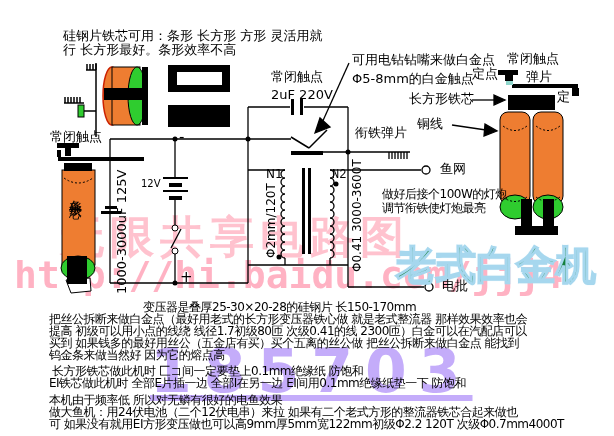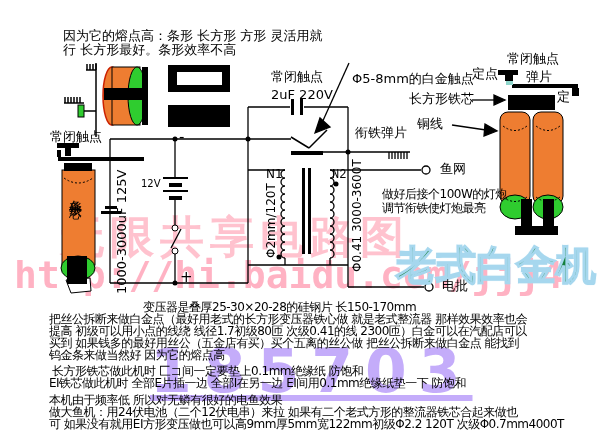--- a/index.html
+++ b/index.html
@@ -180,34 +180,35 @@
       <rect x="515" y="226" width="43" height="9" fill="#000"></rect>
       <rect x="508" y="95" width="47" height="15" fill="#000"></rect>
       <rect x="512" y="84" width="66" height="4" fill="#000"></rect>
       <rect x="572" y="88" width="7" height="8" fill="#000"></rect>
       <rect x="498" y="70" width="20" height="5" fill="#000"></rect>
       <rect x="505" y="75" width="8" height="6" fill="#000"></rect>
       <rect x="506" y="81" width="7" height="4" fill="#8fd6cc"></rect>
     </g>
   </svg>
 
-  <div class="t" style="left:63px;top:29px;">因为它的熔点高：条形 长方形 方形 灵活用就</div>
+  <div class="t" style="left:63px;top:29px;">硅钢片铁芯可用：条形 长方形 方形 灵活用就</div>
   <div class="t" style="left:63px;top:43px;">行 长方形最好。条形效率不高</div>
 
   <div class="t" style="left:50px;top:130px;">常闭触点</div>
   <div class="vcjk" style="left:66px;top:190px;">条形铁芯</div>
 
   <div class="t" style="left:141px;top:179px;font-size:10px;">12V</div>
   <div class="t" style="left:179px;top:130px;font-size:15px;">-</div>
   <div class="t" style="left:180px;top:270px;font-size:15px;">+</div>
   <div class="v" style="left:114px;top:168px;height:126px;font-size:13px;">1000-3000uF 125V</div>
 
   <div class="t" style="left:271px;top:70px;">常闭触点</div>
   <div class="t" style="left:271px;top:88px;">2uF 220V</div>
 
+  <div class="t" style="left:352px;top:53px;">可用电钻钻嘴来做白金点</div>
   <div class="t" style="left:352px;top:72px;">Φ5-8mm的白金触点</div>
   <div class="t" style="left:355px;top:126px;">衔铁弹片</div>
 
   <div class="t" style="left:266px;top:168px;font-size:12px;">N1</div>
   <div class="t" style="left:332px;top:169px;font-size:12px;font-family:Liberation Mono, monospace;">N2</div>
   <div class="v" style="left:264px;top:186px;height:72px;">Φ2mm/120T</div>
   <div class="v" style="left:350px;top:172px;height:100px;">Φ0.41 3000-3600T</div>
 
   <div class="t" style="left:507px;top:52px;">常闭触点</div>
   <div class="t" style="left:472px;top:67px;">定点</div>

